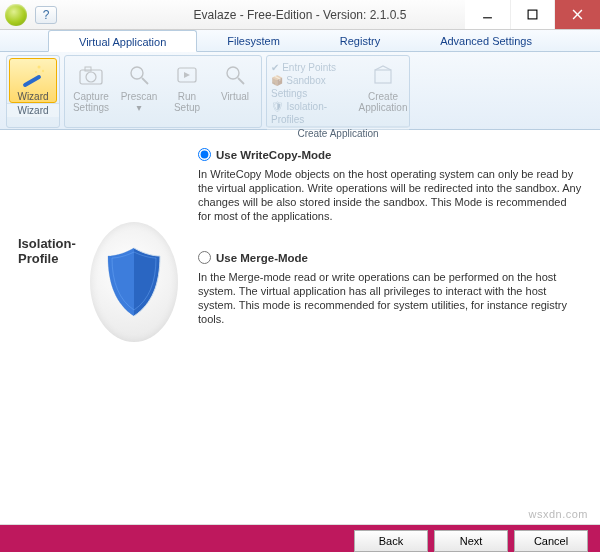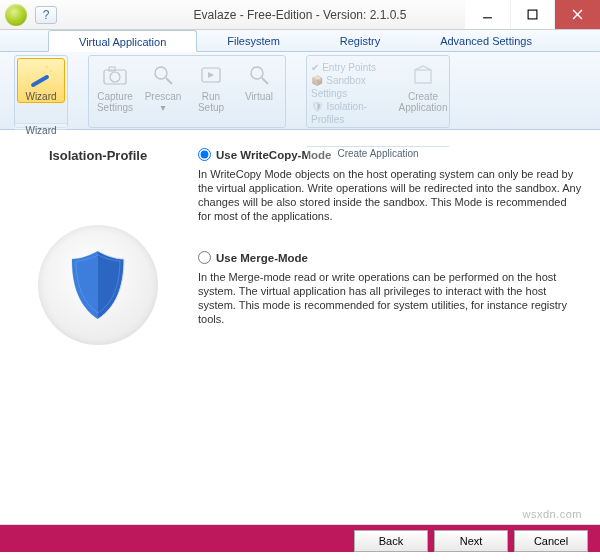--- a/index.html
+++ b/index.html
@@ -17,46 +17,46 @@
   .winbtn.close { background:#c75050; color:#fff; }
   .winbtn svg { width:11px; height:11px; }
   
   
   .tabstrip { height: 22px; background: linear-gradient(#f8fbff,#eaf3fb); border-bottom: 1px solid #b8cde0; display: flex; padding-left: 48px; font-size: 11px; }
   .tab { padding: 0 30px; line-height: 22px; color: #15428b; cursor: default; }
   .tab.active { background: #fff; border: 1px solid #b8cde0; border-bottom: 1px solid #fff; border-top-left-radius: 3px; border-top-right-radius: 3px; margin-bottom:-1px; }
   
   
   .ribbon { height: 78px; background: linear-gradient(#f5f9fd,#e4eef8); border-bottom: 1px solid #b8cde0; display: flex; padding: 0 4px; }
-  .group { margin: 3px 10px 1px; border: 1px solid #c6d8e8; border-radius: 3px; background: linear-gradient(#f2f7fc,#e2edf6); display:flex; flex-direction:column; position:relative;gap:20px; }
+  .group { margin: 3px 2px 1px; border: 1px solid #c6d8e8; border-radius: 3px; background: linear-gradient(#f2f7fc,#e2edf6); display:flex; flex-direction:column; position:relative; }
   .group-body { display:flex; padding: 2px 2px 0; }
   .group-label { font-size: 10px; color: #567; text-align:center; padding:1px 0; border-top:1px solid #d4e2ee; background:rgba(255,255,255,.3);}
   .rbtn { width: 48px; display:flex; flex-direction:column; align-items:center; padding: 3px 2px 0; font-size: 10px; color:#555; text-align:center; line-height:11px; cursor:default;}
   .rbtn.active { background: linear-gradient(#fff2b8,#ffd96b); border:1px solid #f0b000; border-radius:3px; padding:2px 1px 0;}
   .rbtn .ric { width:30px; height:28px; margin-bottom:2px; display:flex; align-items:center; justify-content:center;}
   .rbtn.dim { opacity:.45; }
   
   
   .content { padding: 18px 18px 0; height: 380px; }
   .section-title { font-size: 13px; font-weight: bold; color: #333; }
   .layout { display:flex; gap: 20px; }
-  .leftcol { width: 160px; display:flex; flex-direction:column; align-items:center; }
+  .leftcol { width: 160px; display:flex; flex-direction:row; align-items:center; }
   .shield-holder { margin-top: 62px; width:120px; height:120px; border-radius:50%; background: radial-gradient(circle at 45% 40%, #ffffff, #f1f1f1 55%, #e6e6e6); box-shadow: inset 0 0 8px rgba(0,0,0,.08); display:flex; align-items:center; justify-content:center;}
   .rightcol { flex:1; font-size: 11px; color:#333; }
   .option { margin-bottom: 28px; }
   .option .optrow { display:flex; align-items:flex-end; margin-bottom: 6px;}
   .option .optrow input { margin-right:5px; }
   .option .optrow label { font-weight:bold; font-size:11.5px;}
   .option .desc { line-height: 14px; }
   
   
   .footer { position:absolute; bottom:8px; left:0; right:0; height:28px; border-top:1px solid #dcdcdc; display:flex; justify-content:flex-end; align-items:flex-end; padding:0 12px 0 0; background:#be185d;}
   .btn { font-size:11px; width:74px; height:22px; margin-left:6px; background:linear-gradient(#fefefe,#e9e9e9); border:1px solid #adadad; cursor:default;}
   
-  .wm { position:absolute; right:18px; bottom:40px; font-size:11px; color:#bbb; letter-spacing:.5px;}
+  .wm { position:absolute; right:12px; bottom:40px; font-size:11px; color:#bbb; letter-spacing:.5px;}
 </style>
 </head>
 <body>
 
 <div class="titlebar">
   <div class="orb"></div>
   <div class="help">?</div>
   <div class="title">Evalaze - Free-Edition - Version: 2.1.0.5</div>
   <div class="winbtns">
     <div class="winbtn min">

